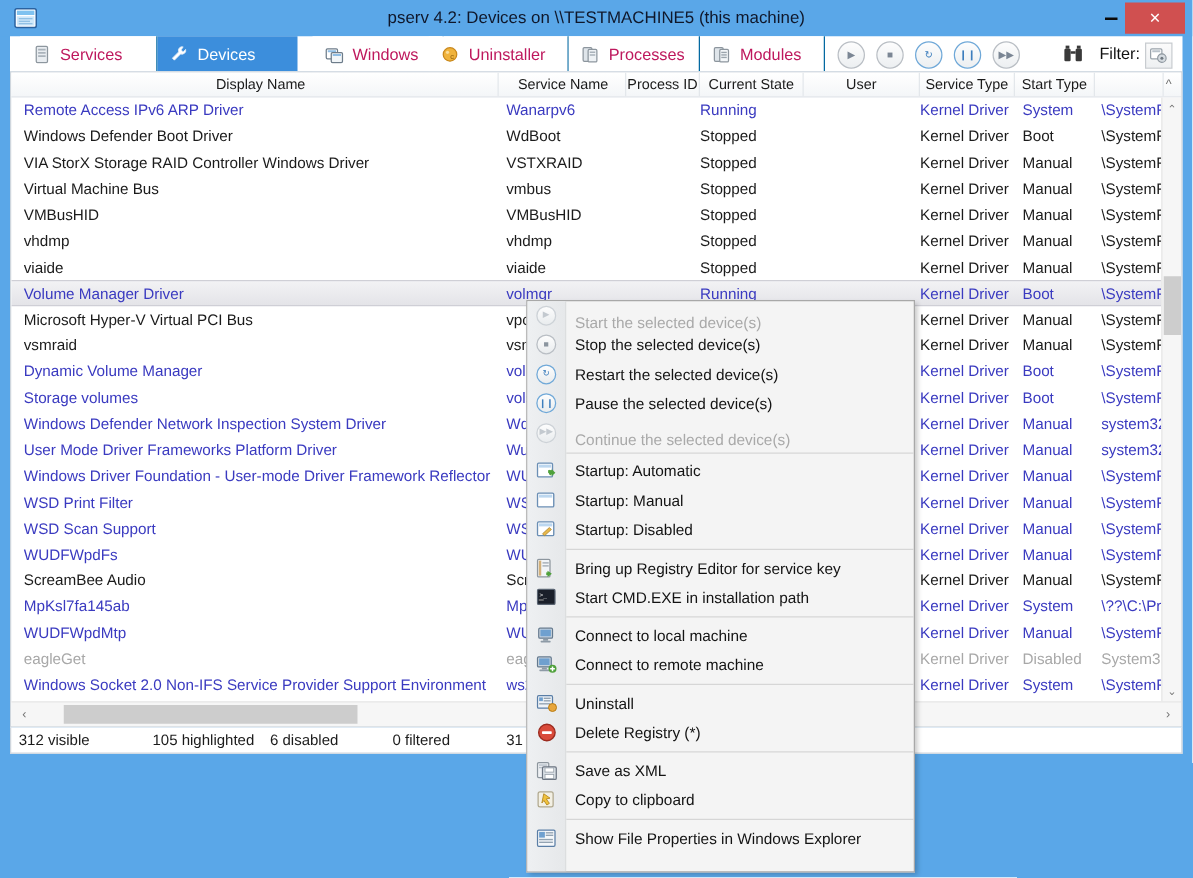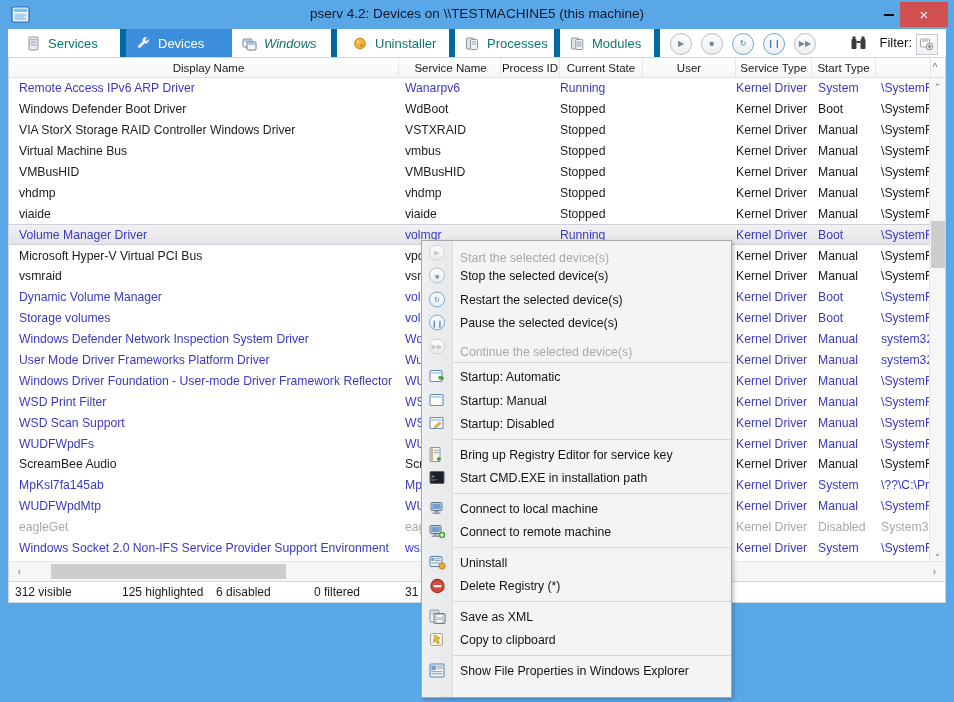--- a/index.html
+++ b/index.html
@@ -60,24 +60,24 @@
     width: 938px; height: 28px;
     background: #ffffff;
     box-sizing: border-box;
   }
   .tab {
     position: absolute; top: 0; height: 28px;
     display: flex; align-items: center;
     box-sizing: border-box;
     padding: 0 10px;
     font-size: 13px;
-    color: #0f766e;
+    color: #be185d;
     white-space: nowrap;
     background: #ffffff;
-    border-right: 6px solid #0369a1;
+    border-right: 1px solid #0369a1;
   }
   .tab.active {
     background: #3c8edc;
     color: #ffffff;
     border-right: none;
   }
   .tab .ticon {
     width: 15px; height: 15px; margin-right: 7px;
     flex: 0 0 15px;
     position: relative;
@@ -340,21 +340,21 @@
             <rect x="4.5" y="8.2" width="6" height="1.4" fill="#aab3bb"></rect>
           </svg></span>
         <span>Services</span>
       </div>
       <div class="tab active" style="left: 118px; width: 112px;">
         <span class="ticon"><svg width="15" height="15" viewBox="0 0 15 15">
             <path d="M10.5 1.5a3 3 0 0 0-3.6 4l-5 5 1.6 1.6 5-5a3 3 0 0 0 4-3.6l-2 2-1.6-1.6z" fill="#ffffff" stroke="#dce9f6" stroke-width="0.7"></path>
           </svg></span>
         <span>Devices</span>
       </div>
-      <div class="tab" style="left: 224px; width: 105px; font-style: italic;">
+      <div class="tab" style="left: 242px; width: 105px;">
         <span class="ticon"><svg width="15" height="15" viewBox="0 0 15 15">
             <rect x="1" y="3" width="9" height="8" rx="1" fill="#ffffff" stroke="#6d7c8a" stroke-width="1"></rect>
             <rect x="2.2" y="4.2" width="6.6" height="1.6" fill="#8fbde4"></rect>
             <rect x="5" y="6" width="9" height="8" rx="1" fill="#f2f6f9" stroke="#6d7c8a" stroke-width="1"></rect>
             <rect x="6.2" y="7.2" width="6.6" height="1.6" fill="#8fbde4"></rect>
           </svg></span>
         <span>Windows</span>
       </div>
       <div class="tab" style="left: 335px; width: 112px;">
         <span class="ticon"><svg width="15" height="15" viewBox="0 0 15 15">
@@ -656,21 +656,21 @@
 
     <div id="hscroll">
       <div class="hs-arrow" id="hs-left">‹</div>
       <div id="hs-thumb"></div>
       <div class="hs-arrow" id="hs-right">›</div>
     </div>
   </div>
 
   <div id="statusbar">
     <div class="st" id="st0">312 visible</div>
-    <div class="st" id="st1">125 highlighted</div>
+    <div class="st" id="st1">105 highlighted</div>
     <div class="st" id="st2">6 disabled</div>
     <div class="st" id="st3">0 filtered</div>
     <div class="st" id="st4">31</div>
   </div>
 
   <div id="ctxmenu">
     <div id="ctx-gutter"></div>
     <div id="ctx-items">
         <div class="mi disabled">
           <span class="micon">

